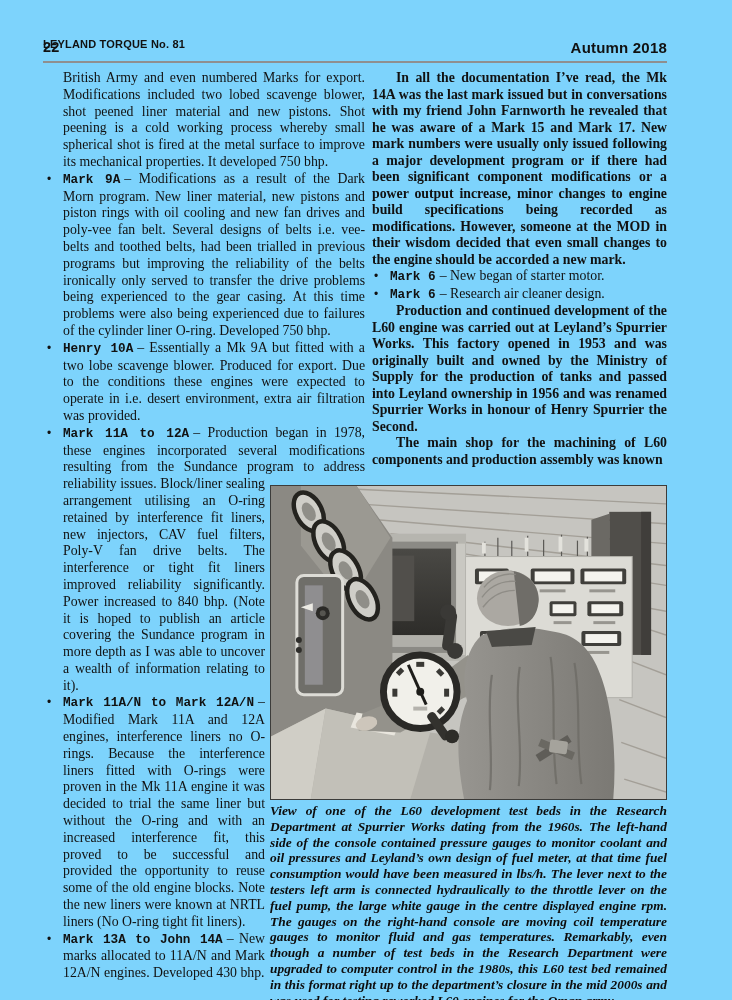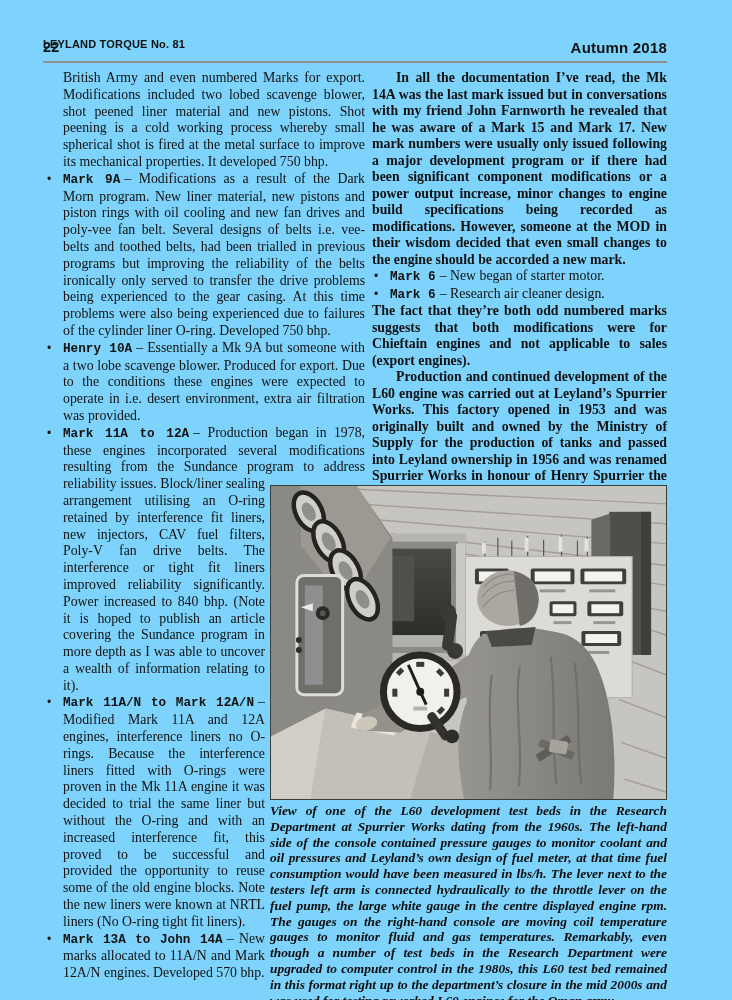--- a/index.html
+++ b/index.html
@@ -47,52 +47,51 @@
   <div class="col left">
     <p class="noindent">British Army and even numbered Marks for export. Modifications included two lobed scavenge blower, shot peened liner material and new pistons. Shot peening is a cold working process whereby small spherical shot is fired at the metal surface to improve its mechanical properties.  It developed 750 bhp.</p>
 
     <div class="li">
       <span class="bullet">•</span>
       <span class="mark">Mark 9A</span><span>–  Modifications as a result of the Dark Morn program. New liner material, new pistons and piston rings with oil cooling and new fan drives and poly-vee fan belt.  Several designs of belts i.e. vee-belts and toothed belts, had been trialled in previous programs but improving the reliability of the belts ironically only served to transfer the drive problems being experienced to the gear casing.  At this time problems were also being experienced due to failures of the cylinder liner O-ring.  Developed 750 bhp.</span>
     </div>
 
     <div class="li">
       <span class="bullet">•</span>
-      <span class="mark">Henry 10A</span><span>–  Essentially a Mk 9A but someone with a two lobe scavenge blower. Produced for export. Due to the conditions these engines were expected to operate in i.e. desert environment, extra air filtration was provided.</span>
+      <span class="mark">Henry 10A</span><span>–  Essentially a Mk 9A but fitted with a two lobe scavenge blower. Produced for export. Due to the conditions these engines were expected to operate in i.e. desert environment, extra air filtration was provided.</span>
     </div>
 
     <div class="li">
       <span class="bullet">•</span>
       <span class="mark">Mark 11A to 12A</span><span>–  Production began in 1978, these engines incorporated several modifications resulting from the Sundance program to address </span><span class="wrapfloat"></span><span>reliability issues. Block/liner sealing arrangement utilising an O-ring retained by interference fit liners, new injectors, CAV fuel filters, Poly-V fan drive belts.  The interference or tight fit liners improved reliability significantly.  Power increased to 840 bhp. (Note it is hoped to publish an article covering the Sundance program in more depth as I was able to uncover a wealth of information relating to it).</span>
     </div>
 
     <div class="li">
       <span class="bullet">•</span>
       <span class="mark">Mark 11A/N to Mark 12A/N</span><span>–  Modified Mark 11A and 12A engines, interference liners no O-rings.  Because the interference liners fitted with O-rings were proven in the Mk 11A engine it was decided to trial the same liner but without the O-ring and with an increased interference fit, this proved to be successful and provided the opportunity to reuse some of the old engine blocks.  Note the new liners were known at NRTL liners (No O-ring tight fit liners).</span>
     </div>
 
     <div class="li">
       <span class="bullet">•</span>
-      <span class="mark">Mark 13A to John 14A</span><span>–  New marks allocated to 11A/N and Mark 12A/N engines. Developed 570 bhp.</span>
+      <span class="mark">Mark 13A to John 14A</span><span>–  New marks allocated to 11A/N and Mark 12A/N engines. Developed 430 bhp.</span>
     </div>
   </div>
 
   <div class="col right">
     <p class="ind">In all the documentation I’ve read, the Mk 14A was the last mark issued but in conversations with my friend John Farnworth he revealed that he was aware of a Mark 15 and Mark 17.  New mark numbers were usually only issued following a major development program or if there had been significant component modifications or a power output increase, minor changes to engine build specifications being recorded as modifications.  However, someone at the MOD in their wisdom decided that even small changes to the engine should be accorded a new mark.</p>
 
     <div class="li">
       <span class="bullet">•</span>
       <span class="mark">Mark 6</span><span>–  New began of starter motor.</span>
     </div>
     <div class="li">
       <span class="bullet">•</span>
       <span class="mark">Mark 6</span><span>–  Research air cleaner design.</span>
     </div>
 
-    <p>The fact that they’re both odd numbered marks suggests that both modifications were for Chieftain engines and not applicable to sales (export engines).</p>
     <p class="ind">Production and continued development of the L60 engine was carried out at Leyland’s Spurrier Works. This factory opened in 1953 and was originally built and owned by the Ministry of Supply for the production of tanks and passed into Leyland ownership in 1956 and was renamed Spurrier Works in honour of Henry Spurrier the Second.</p>
     <p class="ind">The main shop for the machining of L60 components and production assembly was known</p>
   </div>
 
   <figure class="photo">
     <svg viewBox="0 0 397 315" preserveAspectRatio="none">
       <defs>
         <linearGradient id="winG" x1="0" y1="0" x2="0" y2="1">
           <stop offset="0" stop-color="#4a4945"></stop>
             <stop offset="1" stop-color="#2c2b28"></stop>

